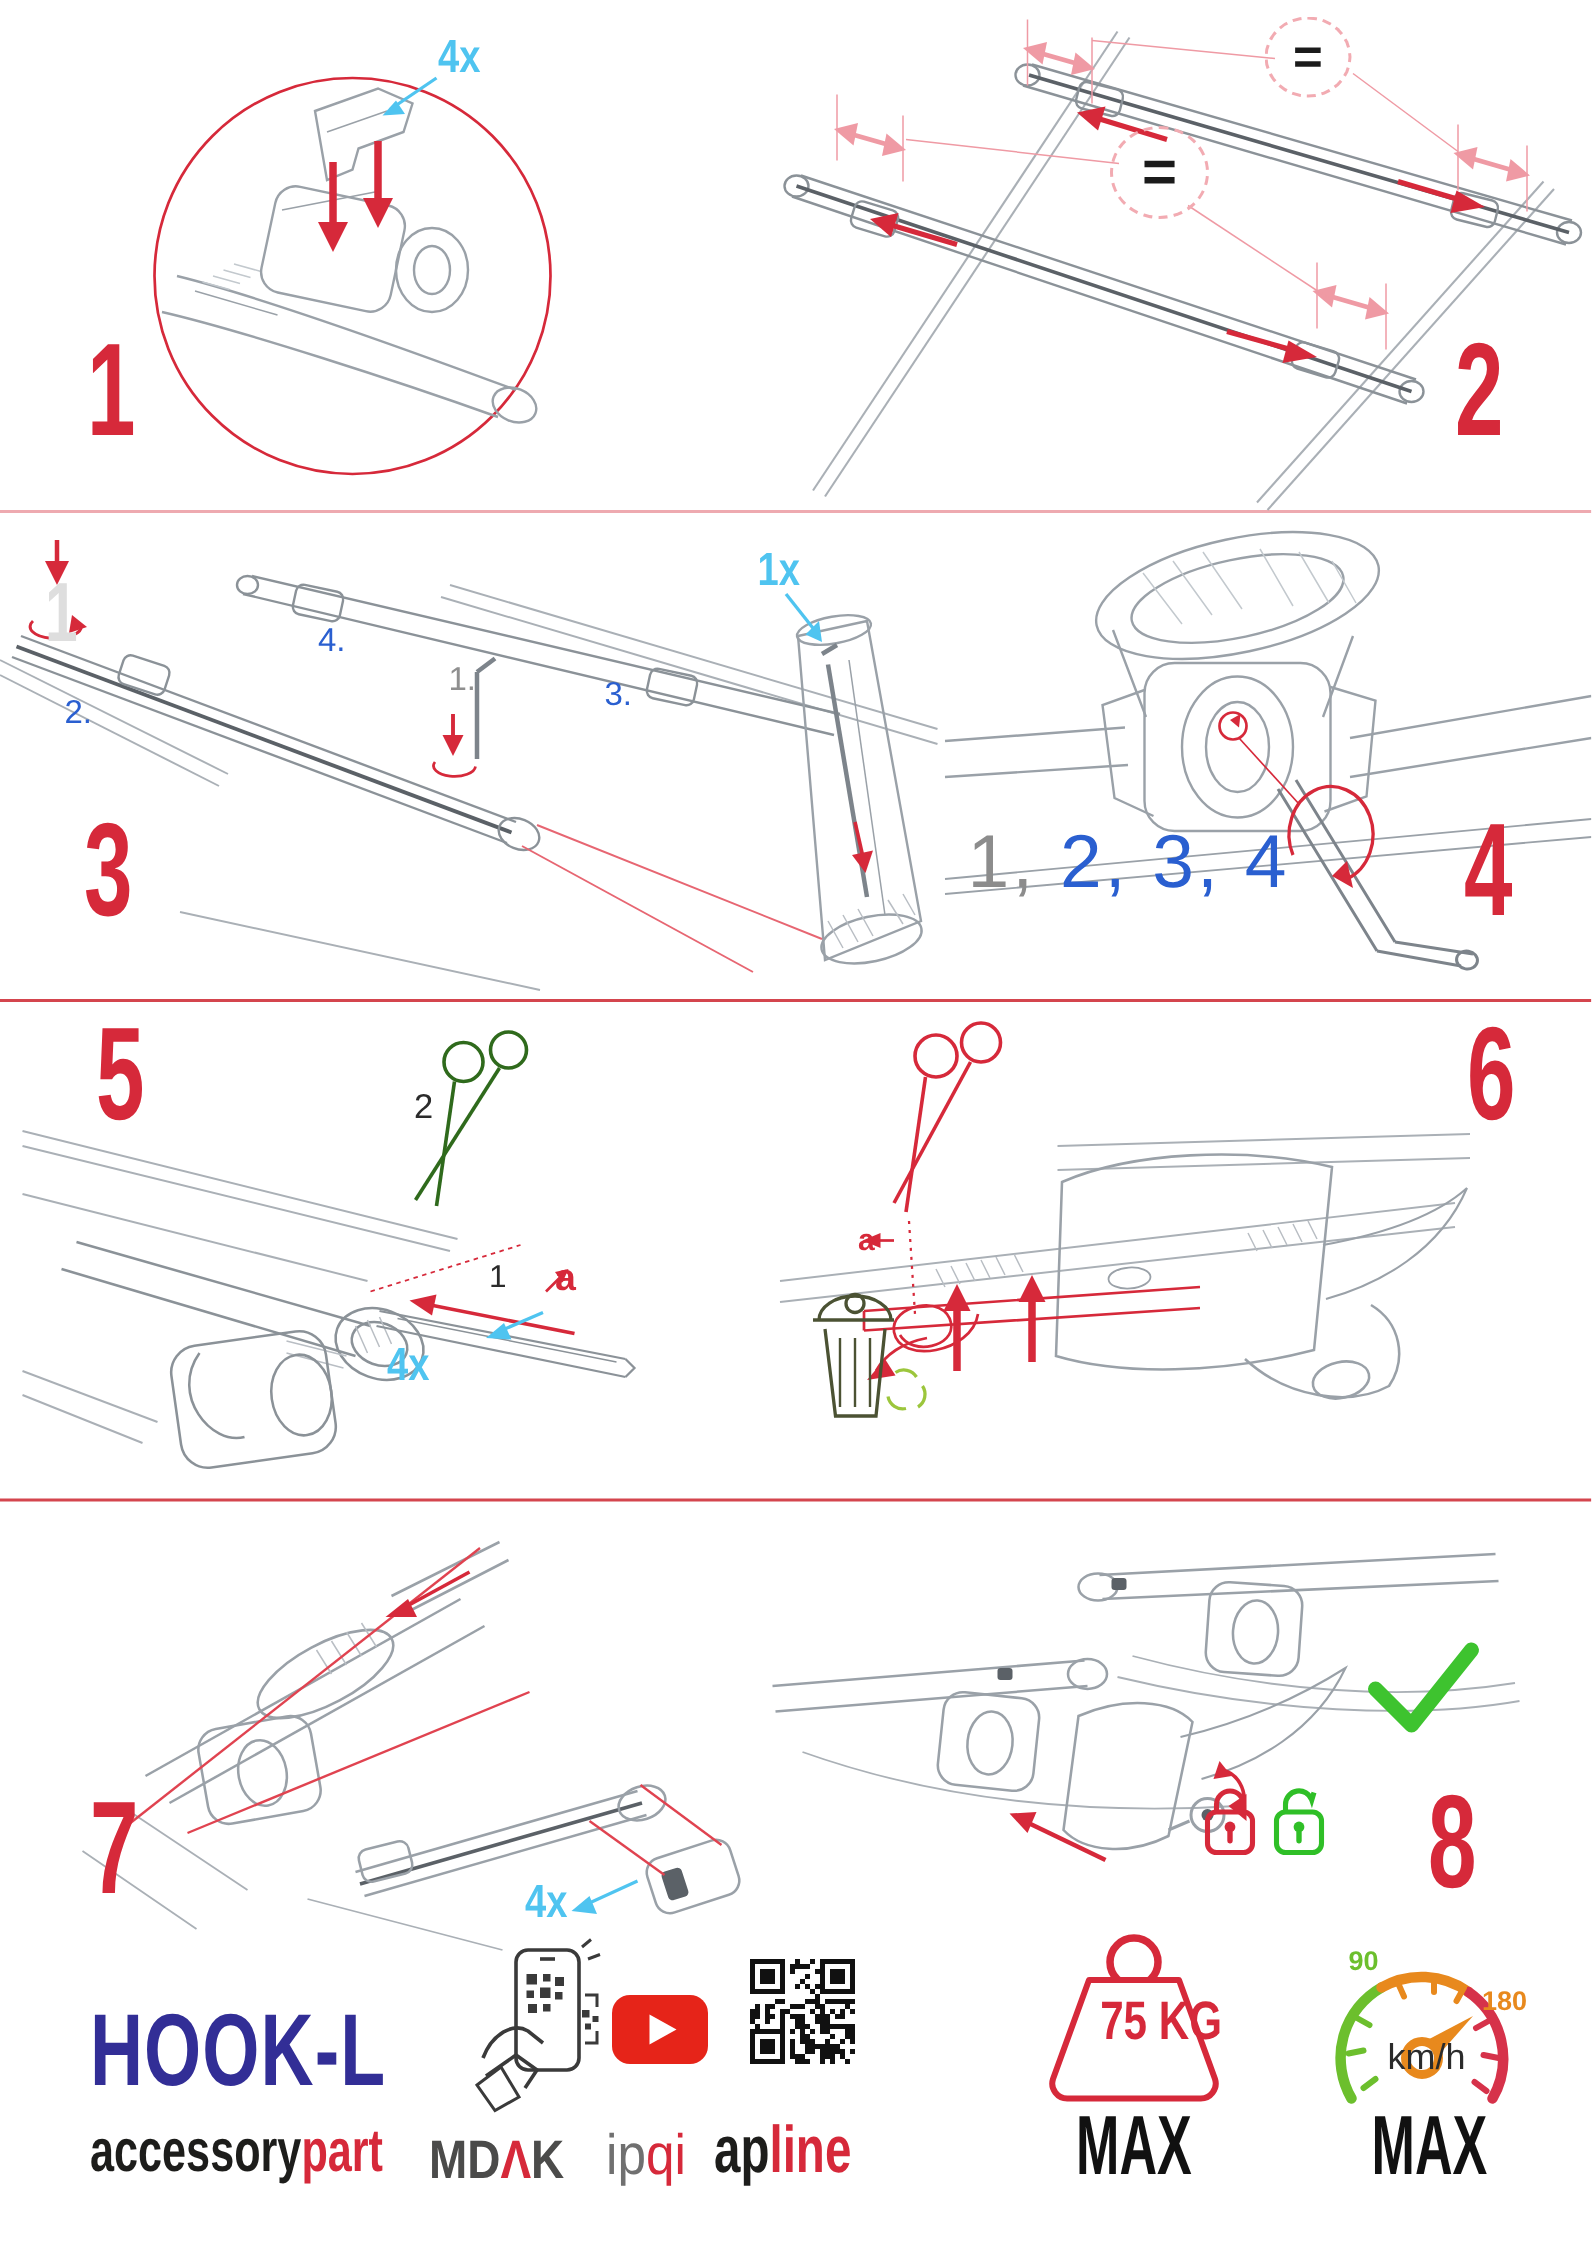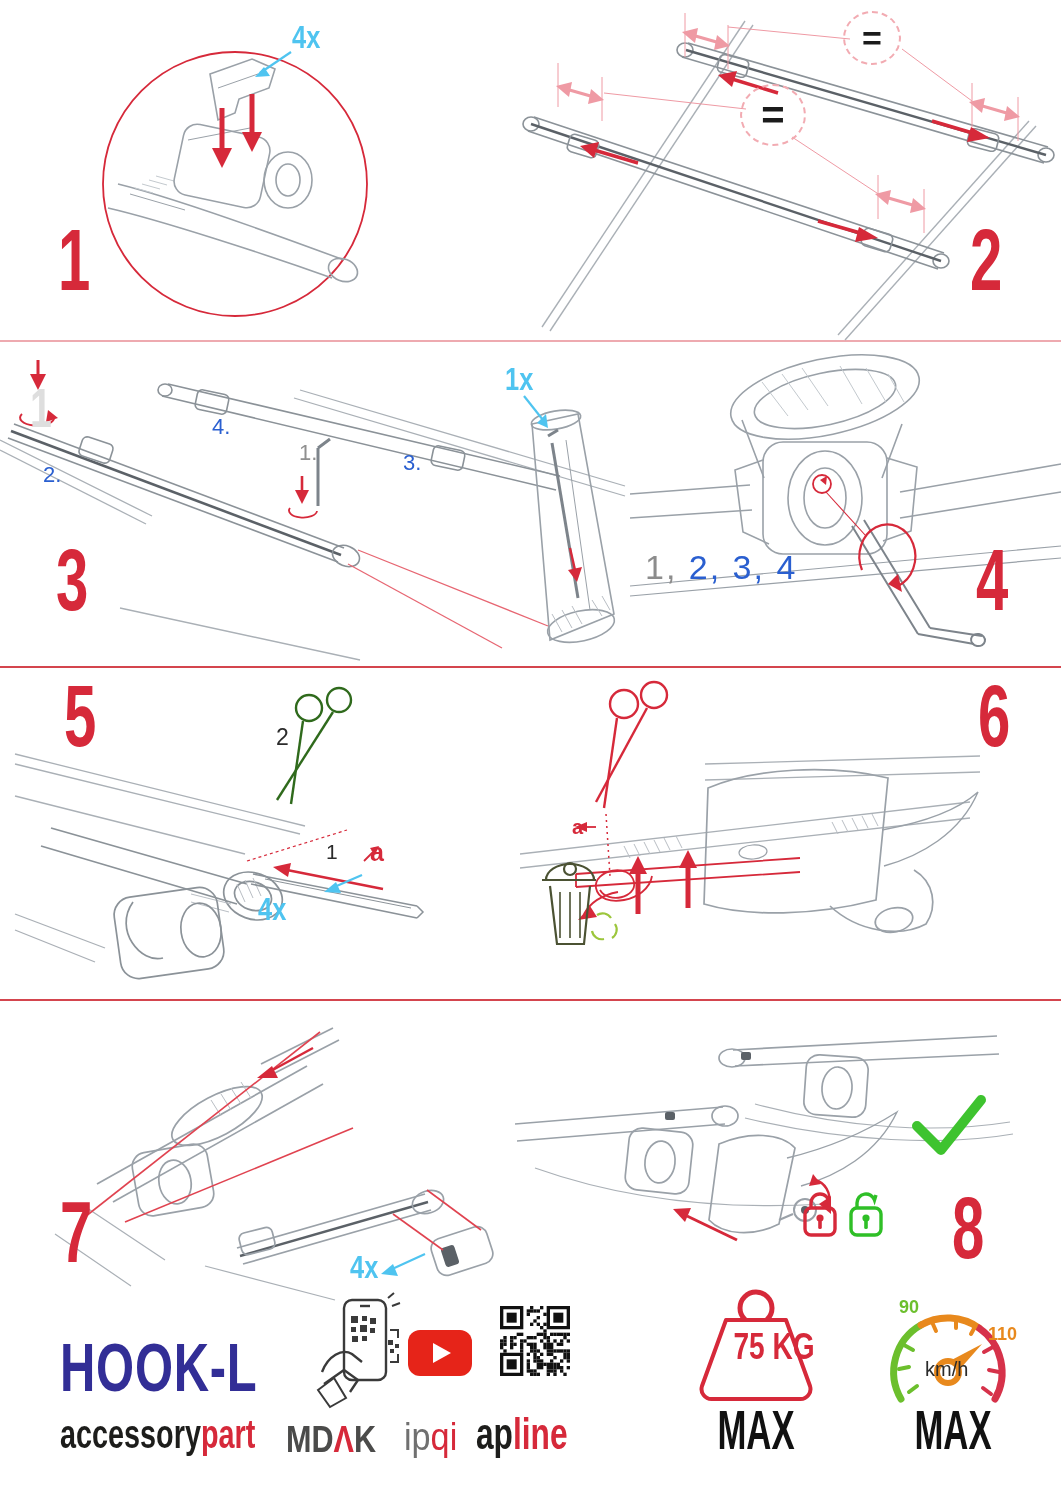--- a/index.html
+++ b/index.html
@@ -10,21 +10,21 @@
   .num{color:#d6293a;font-weight:700;font-size:88px;line-height:.78;
        transform:scaleX(.66);transform-origin:0 0;letter-spacing:-2px;}
   .qty{color:#4fc4f0;font-size:31px;font-weight:700;line-height:.9;
        transform:scaleX(.82);transform-origin:0 0;}
   .lbl-blue{color:#2a5fd0;font-size:22px;}
   .lbl-gray{color:#8f8f8f;font-size:22px;}
   .lbl-dark{color:#2b2b2b;font-size:23px;}
   .lbl-red{color:#d6293a;font-size:25px;font-weight:700;}
   .ghost{color:#dedede;font-size:56px;font-weight:700;line-height:.8;
          transform:scaleX(.7);transform-origin:0 0;}
-  .seq{font-size:34px;font-weight:400;letter-spacing:2px;line-height:.9;}
+  .seq{font-size:50px;font-weight:400;letter-spacing:2px;line-height:.9;}
   .seq .g{color:#8c8c8c;} .seq .b{color:#2a5fd0;}
   .eq-circle{border:2px dashed #f2abb2;border-radius:50%;display:flex;
              align-items:center;justify-content:center;color:#1b1b1b;font-weight:700;}
   .sep{position:absolute;left:0;width:1061px;height:2px;}
   .brand-hookl{color:#322e96;font-size:68px;font-weight:700;line-height:.8;
                transform:scaleX(.72);transform-origin:0 0;letter-spacing:1px;}
   .brand-sub{font-size:40px;font-weight:700;line-height:.8;
              transform:scaleX(.72);transform-origin:0 0;}
   .brand-sub .k{color:#1d1d1b;} .brand-sub .r{color:#d6293a;}
   .logo{line-height:.9;transform-origin:0 0;}
@@ -633,17 +633,17 @@
         <line x1="100" y1="33" x2="95" y2="42" stroke="#e8891d"></line>
         <line x1="117" y1="55" x2="108" y2="60" stroke="#d6324a"></line>
         <line x1="123" y1="80" x2="113" y2="78" stroke="#d6324a"></line>
         <line x1="115" y1="102" x2="107" y2="96" stroke="#d6324a"></line>
       </g>
       <polygon points="68,72 76,86 106,52" fill="#e8891d" stroke="none"></polygon>
       <circle cx="72" cy="80" r="11" fill="#fff" stroke="#e8891d" stroke-width="6"></circle>
     </g>
   </svg>
   <span class="abs" style="left:899px;top:1297px;color:#6cbf2d;font-size:18px;font-weight:700;">90</span>
-  <span class="abs" style="left:988px;top:1324px;color:#e8891d;font-size:18px;font-weight:700;">110</span>
-  <span class="abs" style="left:925px;top:1358px;color:#2b2b2b;font-size:20px;">km/h</span>
+  <span class="abs" style="left:988px;top:1324px;color:#e8891d;font-size:18px;font-weight:700;">180</span>
+  <span class="abs" style="left:925px;top:1358px;color:#2b2b2b;font-size:24px;">km/h</span>
   <div class="abs max" style="left:888px;top:1408px;width:130px;">MAX</div>
 
 </div>
 
 </body></html>

